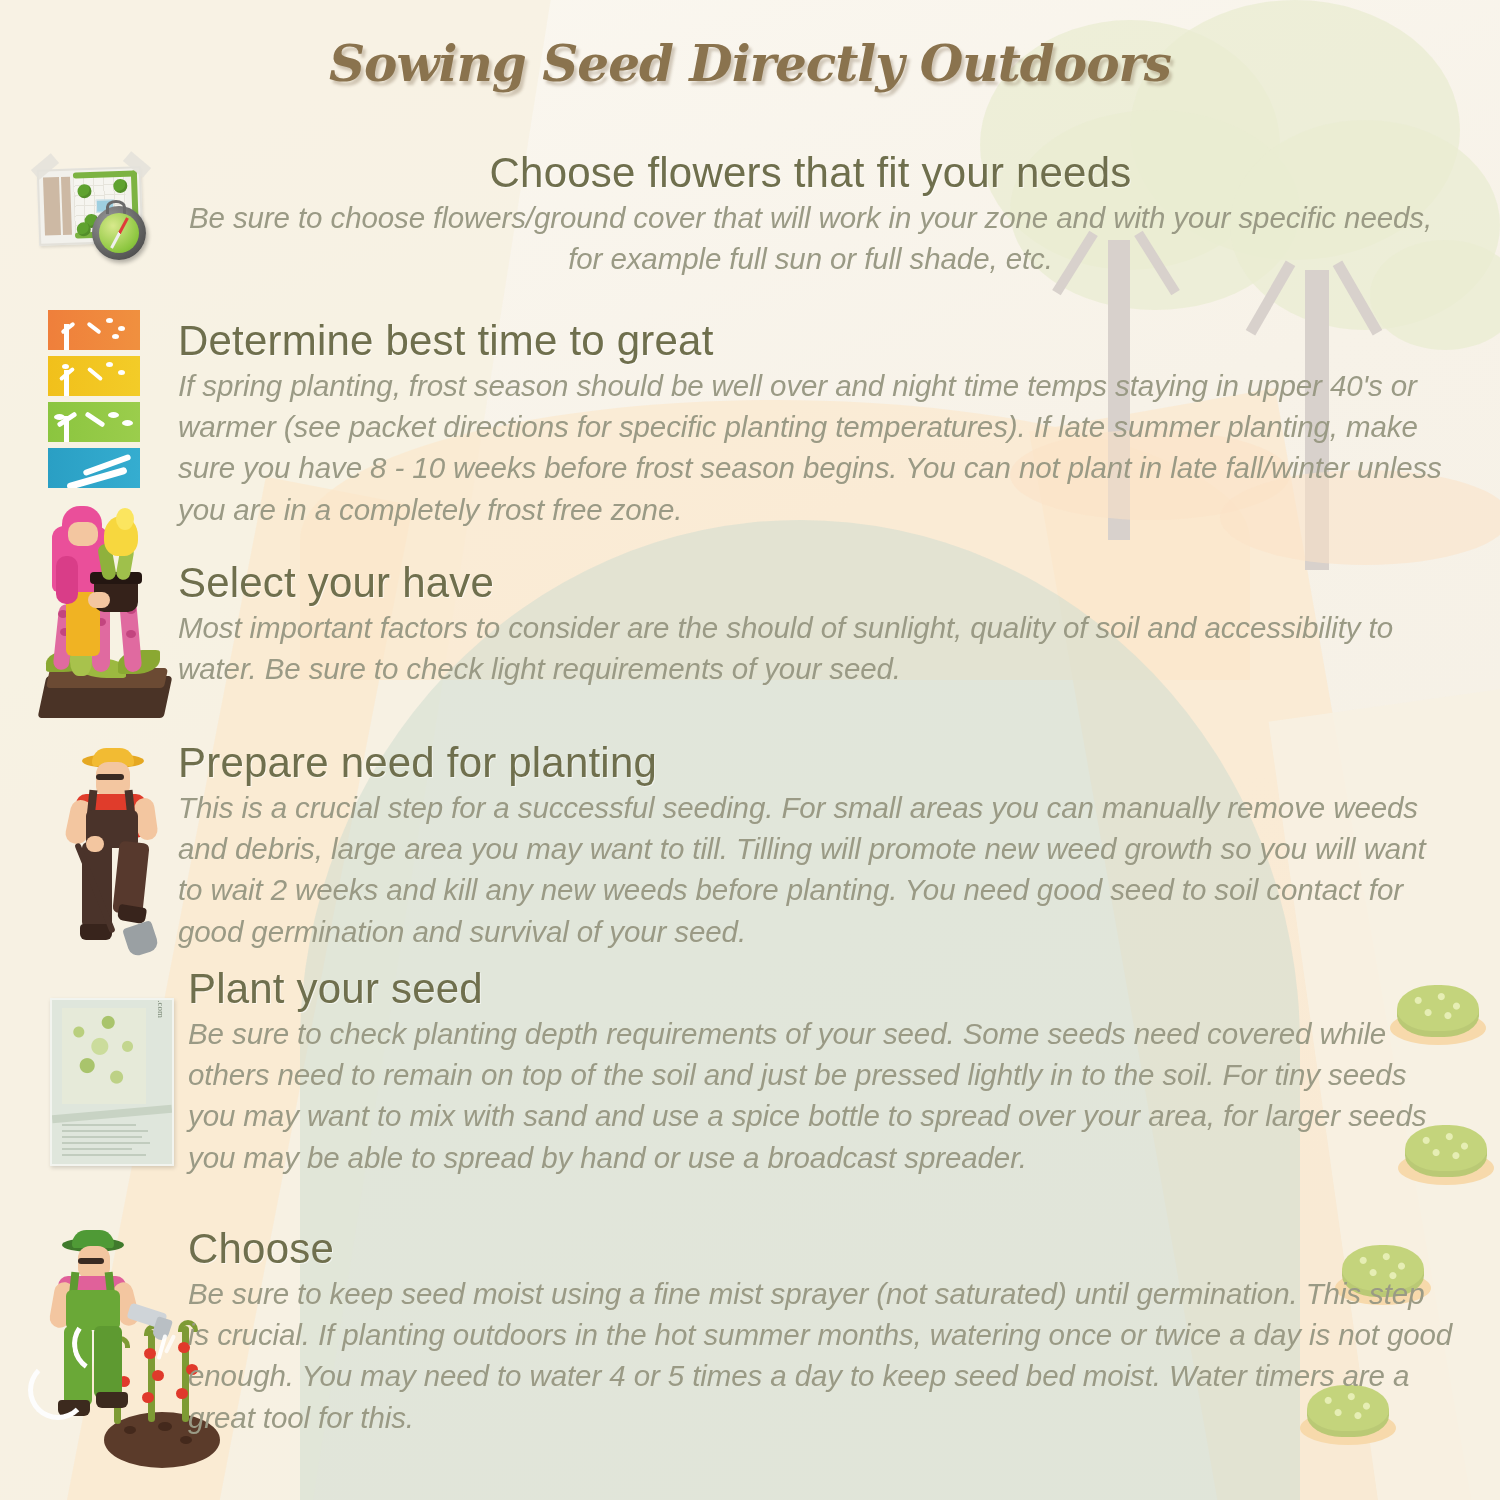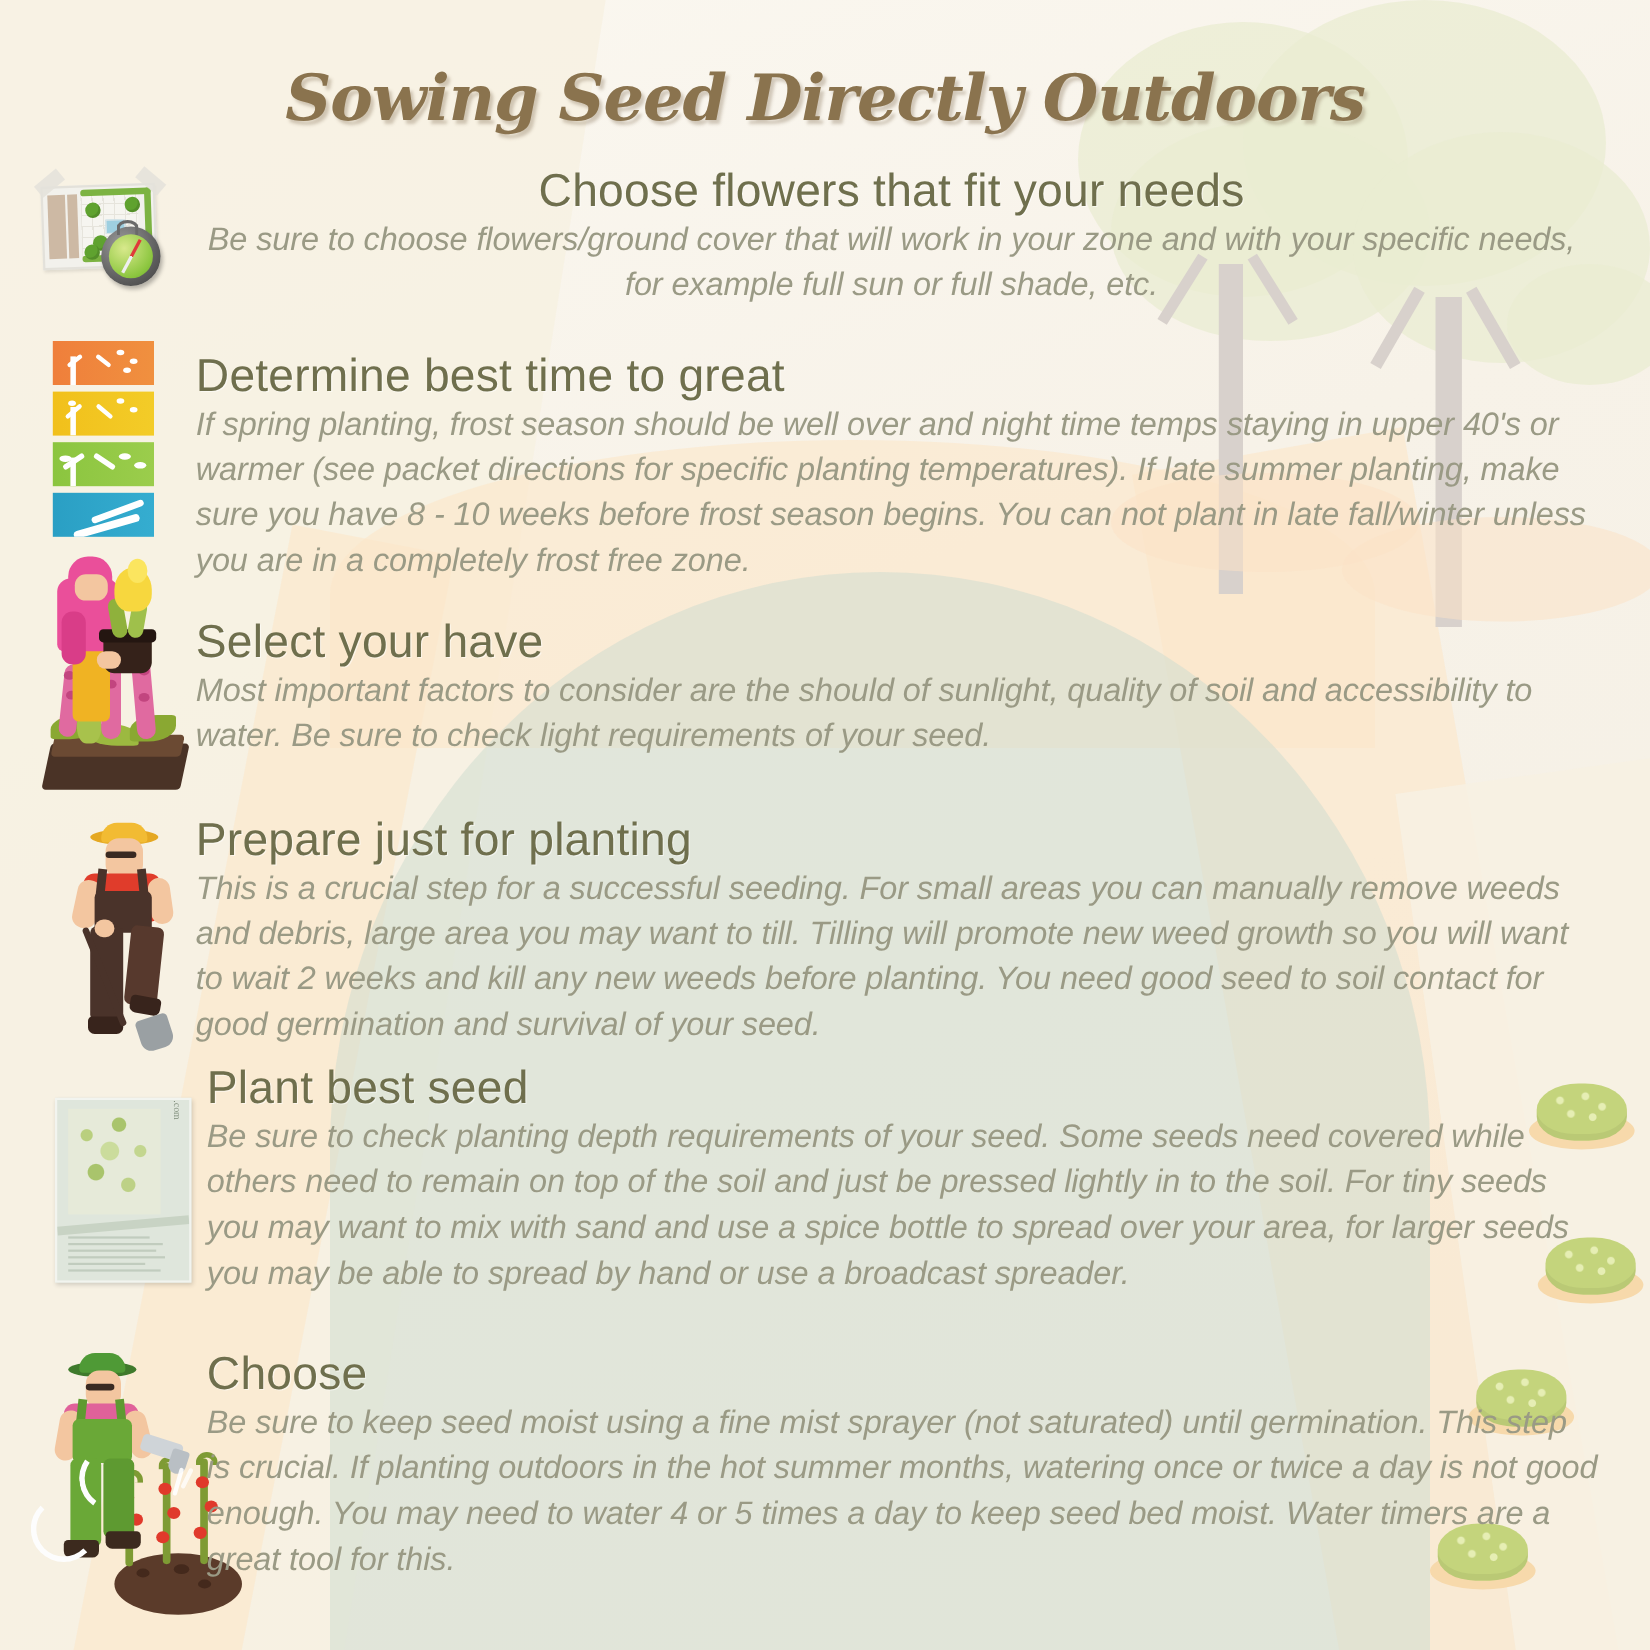--- a/index.html
+++ b/index.html
@@ -75,27 +75,26 @@
   }
 
   
   .title{
     position:absolute;
     top:34px; left:0; width:1500px;
     text-align:center;
     font-family:"DejaVu Serif", serif;
     font-weight:bold;
     font-style:italic;
-    font-size:58px;
+    font-size:50px;
     letter-spacing:-1px;
     color:#8a734e;
     text-shadow:3px 4px 3px rgba(120,100,70,.32);
     z-index:5;
     white-space:nowrap;
-    margin-top:21px;
   }
 
   
   .content{ position:absolute; inset:0; z-index:4; }
 
   .step{ position:absolute; }
   .step-head{
     font-family:"Liberation Sans", sans-serif;
     font-weight:400;
     font-size:42px;
@@ -409,40 +408,40 @@
       <div style="left:40px; top:176px; width:32px; height:16px; background:#38241c; border-radius:4px 4px 6px 6px;"></div>
       <div style="left:78px; top:158px; width:28px; height:16px; background:#38241c; border-radius:4px 4px 6px 6px; transform:rotate(10deg);"></div>
 
       <div style="left:52px; top:92px;  width:6px; height:96px; background:#4a332a; border-radius:3px; transform:rotate(-22deg);"></div>
       <div style="left:86px; top:176px; width:30px; height:30px; background:#9aa0a3; border-radius:4px 4px 10px 10px; transform:rotate(-18deg);"></div>
 
       <div style="left:46px; top:88px;  width:18px; height:16px; background:#f3c6a0; border-radius:8px;"></div>
     </div>
 
     <div class="step" style="left:178px; top:742px; width:1265px;">
-      <div class="step-head">Prepare just for planting</div>
+      <div class="step-head">Prepare need for planting</div>
       <div class="step-body">This is a crucial step for a successful seeding. For small areas you can manually remove weeds and debris, large area you may want to till. Tilling will promote new weed growth so you will want to wait 2 weeks and kill any new weeds before planting. You need good seed to soil contact for good germination and survival of your seed.</div>
     </div>
 
     <div class="icon" style="left:42px; top:992px; width:145px; height:190px;">
       <div class="packet">
         <div class="photo"></div>
         <div class="band" style="top:110px; transform:rotate(-5deg);"></div>
         <div class="txt" style="left:10px; top:124px; width:74px;"></div>
         <div class="txt" style="left:10px; top:130px; width:86px;"></div>
         <div class="txt" style="left:10px; top:136px; width:80px;"></div>
         <div class="txt" style="left:10px; top:142px; width:88px;"></div>
         <div class="txt" style="left:10px; top:148px; width:70px;"></div>
         <div class="txt" style="left:10px; top:154px; width:84px;"></div>
         <div class="brand">OutsidePride.com</div>
       </div>
     </div>
 
     <div class="step" style="left:188px; top:968px; width:1265px;">
-      <div class="step-head">Plant best seed</div>
+      <div class="step-head">Plant your seed</div>
       <div class="step-body">Be sure to check planting depth requirements of  your seed.  Some seeds need covered while others need to remain on top of the soil and just be pressed lightly in to the  soil. For tiny seeds you may want to mix with sand and use a spice bottle to spread over your area, for larger seeds you may be able to spread by hand or use a broadcast spreader.</div>
     </div>
 
     <div class="icon fig6" style="left:28px; top:1230px; width:190px; height:250px;">
 
       <div style="left:76px; top:182px; width:116px; height:56px; background:#5b3b2a; border-radius:50%;"></div>
       <div style="left:96px; top:196px; width:12px; height:8px;  background:#44291c; border-radius:50%;"></div>
       <div style="left:130px; top:192px; width:14px; height:9px; background:#44291c; border-radius:50%;"></div>
       <div style="left:152px; top:206px; width:12px; height:8px; background:#44291c; border-radius:50%;"></div>
 

